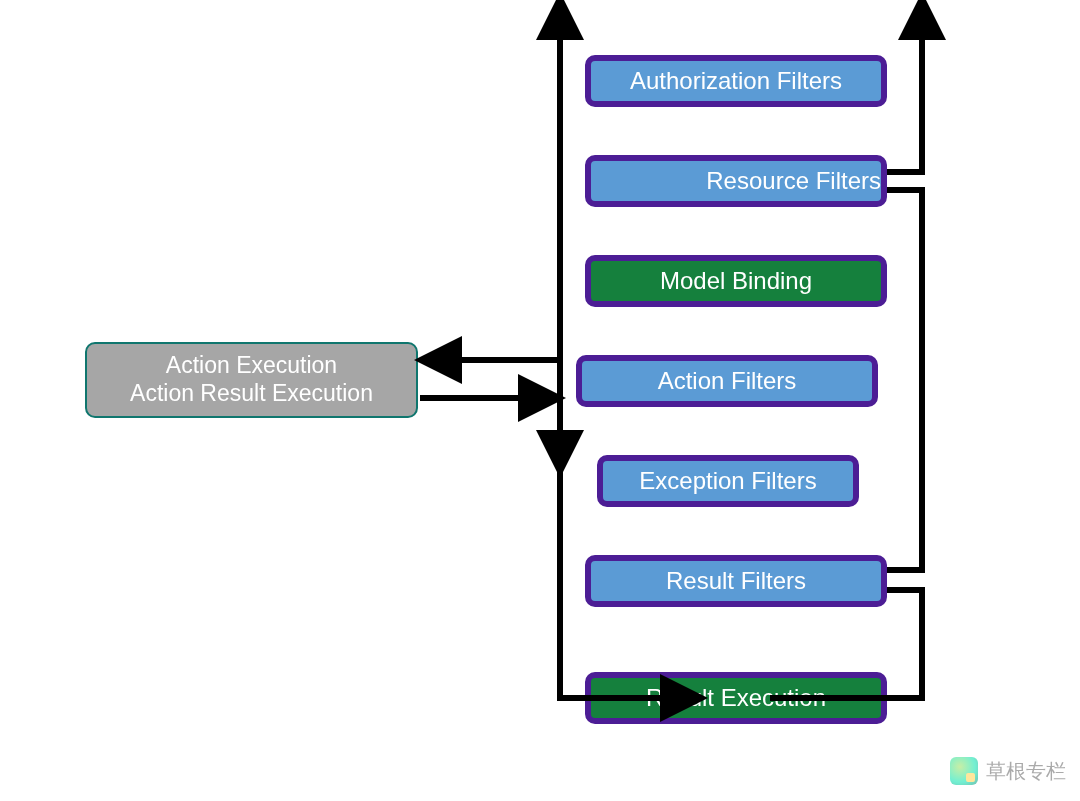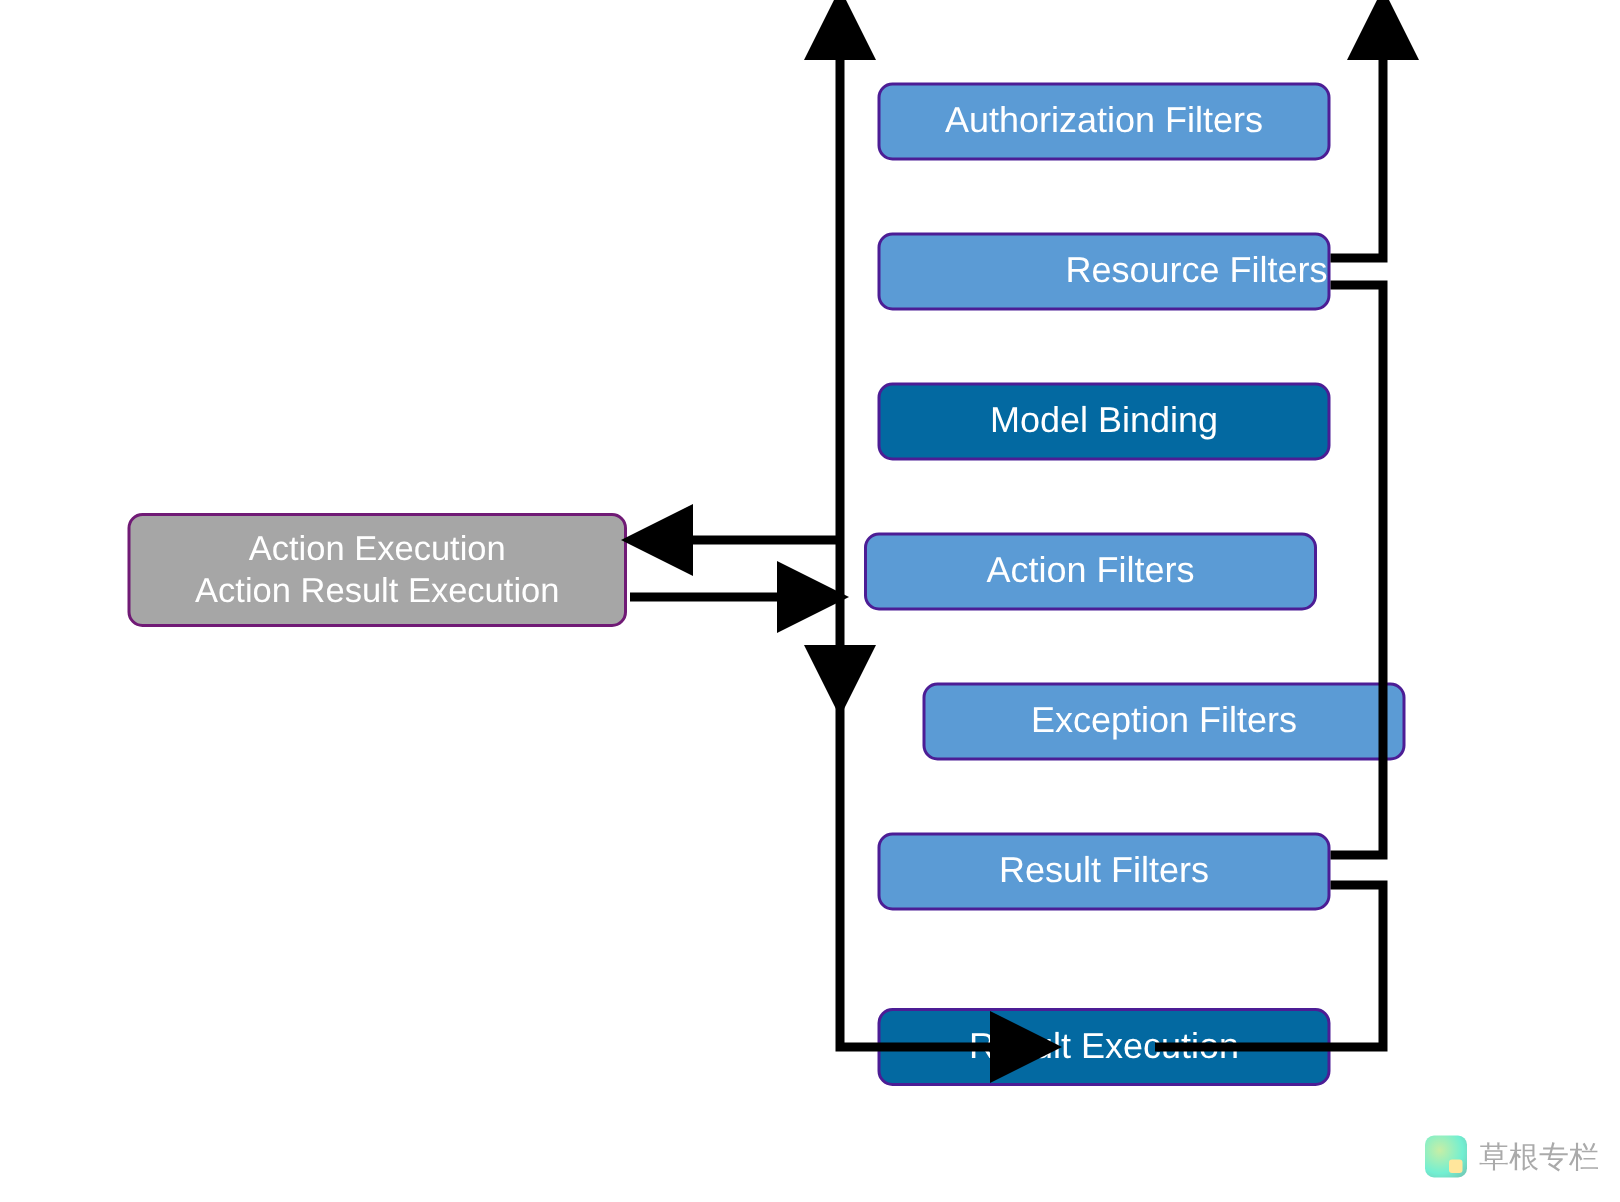--- a/index.html
+++ b/index.html
@@ -11,37 +11,37 @@
     font-family: "Segoe UI", Arial, sans-serif;
     position: relative;
     overflow: hidden;
   }
   .stage {
     position: absolute;
     color: #ffffff;
     font-size: 24px;
     text-align: center;
     border-radius: 10px;
-    border: 2px solid #4c1d95;
+    border: 6px solid #4c1d95;
     box-sizing: border-box;
     display: flex;
     align-items: center;
     justify-content: center;
     line-height: 1.15;
   }
   .stage.blue { background: #5b9bd5; }
-  .stage.gray { background: #0369a1; }
+  .stage.gray { background: #15803d; }
   .side-box {
     position: absolute;
     background: #a6a6a6;
     color: #ffffff;
     font-size: 23px;
     text-align: center;
     border-radius: 10px;
-    border: 2px solid #701a75;
+    border: 2px solid #0f766e;
     box-sizing: border-box;
     display: flex;
     flex-direction: column;
     align-items: center;
     justify-content: center;
     line-height: 1.2;
     padding: 4px 12px;
   }
   svg.flow {
     position: absolute;
@@ -91,21 +91,21 @@
 </div>
 
 <div class="stage gray" style="left:585px; top:255px; width:302px; height:52px;">
   <span>Model Binding</span>
 </div>
 
 <div class="stage blue" style="left:576px; top:355px; width:302px; height:52px;">
   <span>Action Filters</span>
 </div>
 
-<div class="stage blue" style="left:615px; top:455px; width:322px; height:52px;">
+<div class="stage blue" style="left:597px; top:455px; width:262px; height:52px;">
   <span>Exception Filters</span>
 </div>
 
 <div class="stage blue" style="left:585px; top:555px; width:302px; height:52px;">
   <span>Result Filters</span>
 </div>
 
 <div class="stage gray" style="left:585px; top:672px; width:302px; height:52px;">
   <span>Result Execution</span>
 </div>

